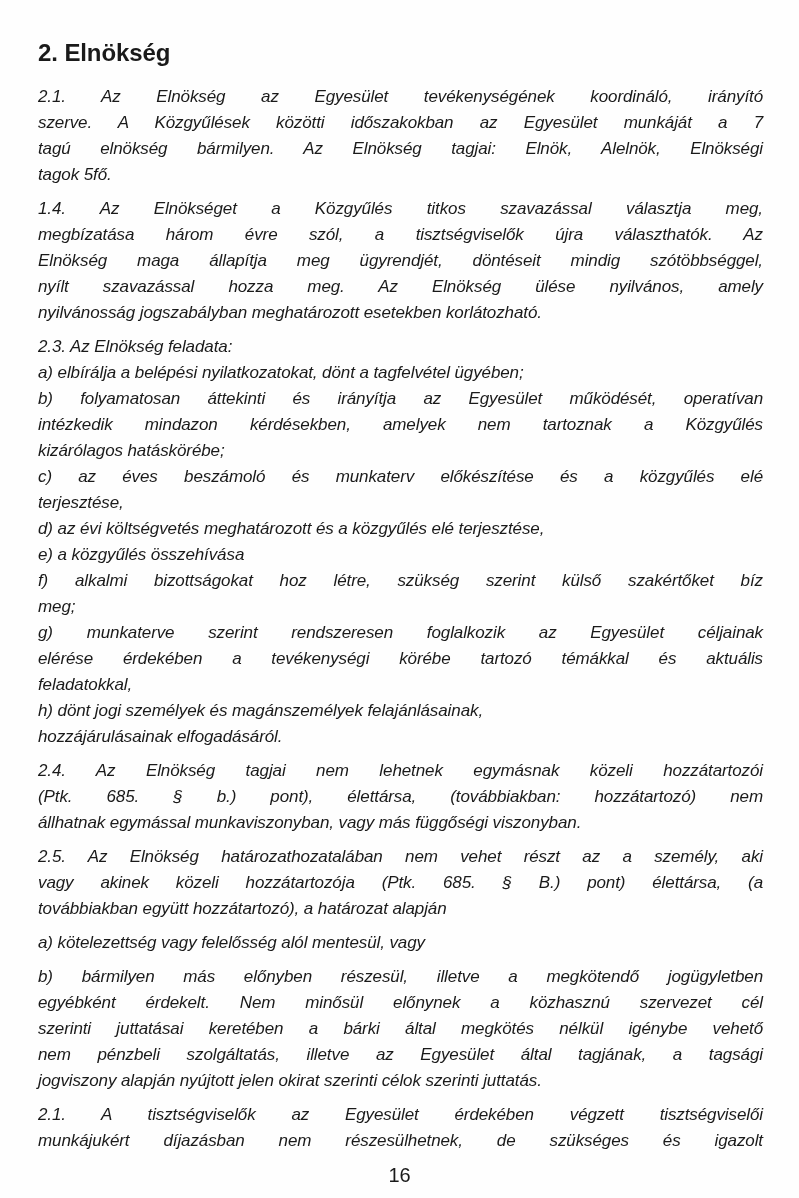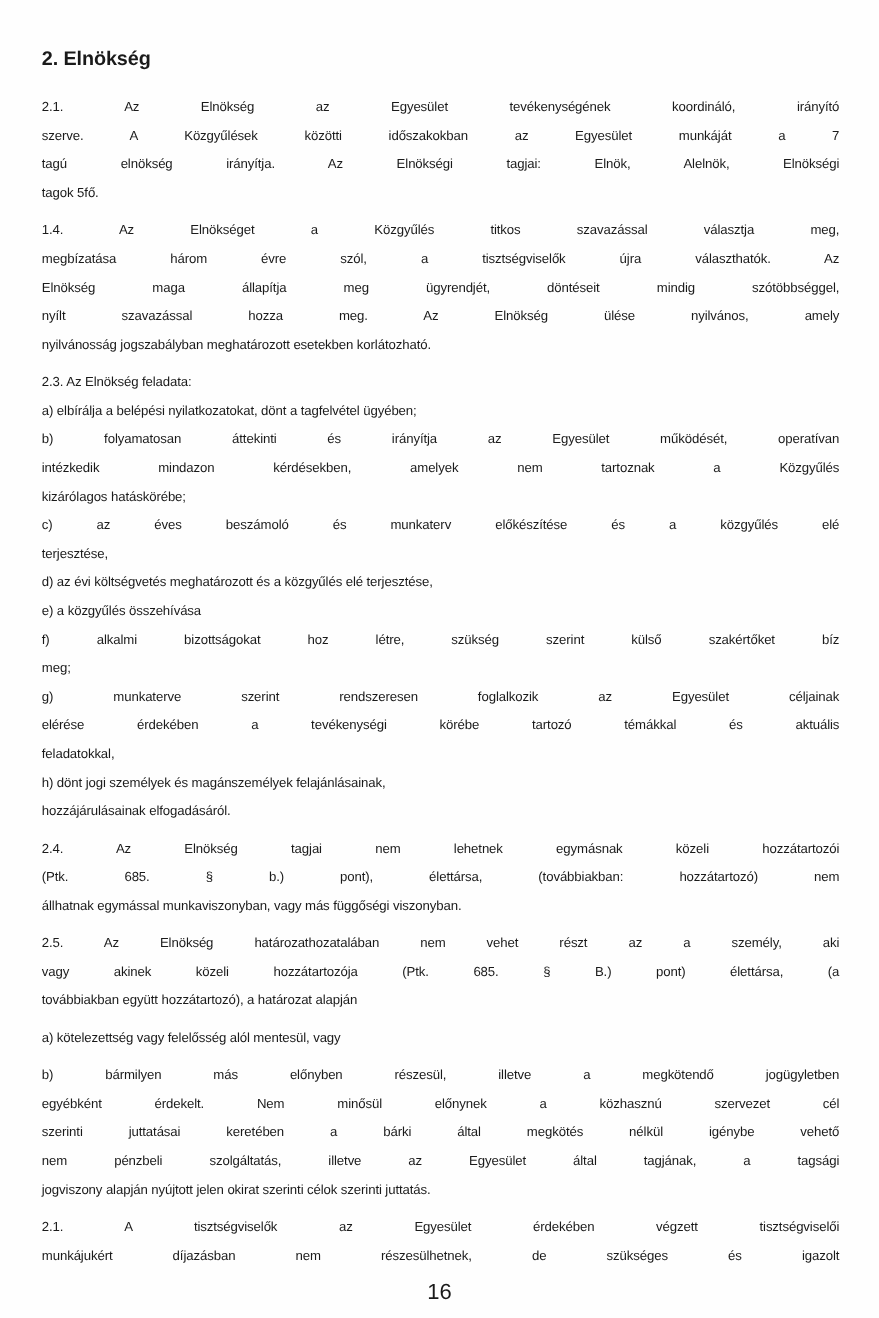--- a/index.html
+++ b/index.html
@@ -13,36 +13,37 @@
     height: 1198px;
     box-sizing: border-box;
     background: #fefefe;
     color: #1a1a1a;
     font-family: "Liberation Sans", "DejaVu Sans", sans-serif;
     padding: 40px 36px 0 38px;
     overflow: hidden;
     letter-spacing: -0.1px;
   }
   .heading {
-    font-size: 18px;
+    font-size: 24px;
     line-height: 26px;
     font-weight: bold;
     margin: 0 0 18px 0;
   }
   .para {
     margin: 0 0 8px 0;
   }
   .para:last-child {
     margin-bottom: 0;
   }
   .line {
-    font-size: 12px;
+    font-size: 17px;
     line-height: 26px;
     white-space: normal;
     text-align: left;
+    font-style: italic;
   }
   .line.j {
     text-align: justify;
     text-align-last: justify;
   }
   .footer {
     position: absolute;
     left: 0;
     right: 0;
     bottom: 13px;
@@ -55,21 +56,21 @@
 </head>
 <body>
 
 <div class="sheet">
   <div class="heading">2. Elnökség</div>
 
   <div>
       <div class="para">
         <div class="line j">2.1. Az Elnökség az Egyesület tevékenységének koordináló, irányító</div>
         <div class="line j">szerve. A Közgyűlések közötti időszakokban az Egyesület munkáját a 7</div>
-        <div class="line j">tagú elnökség irányítja. Az Elnökségi tagjai: Elnök, Alelnök, Elnökségi</div>
+        <div class="line j">tagú elnökség bármilyen. Az Elnökség tagjai: Elnök, Alelnök, Elnökségi</div>
         <div class="line">tagok 5fő.</div>
       </div>
       <div class="para">
         <div class="line j">1.4. Az Elnökséget a Közgyűlés titkos szavazással választja meg,</div>
         <div class="line j">megbízatása három évre szól, a tisztségviselők újra választhatók. Az</div>
         <div class="line j">Elnökség maga állapítja meg ügyrendjét, döntéseit mindig szótöbbséggel,</div>
         <div class="line j">nyílt szavazással hozza meg. Az Elnökség ülése nyilvános, amely</div>
         <div class="line">nyilvánosság jogszabályban meghatározott esetekben korlátozható.</div>
       </div>
       <div class="para">

